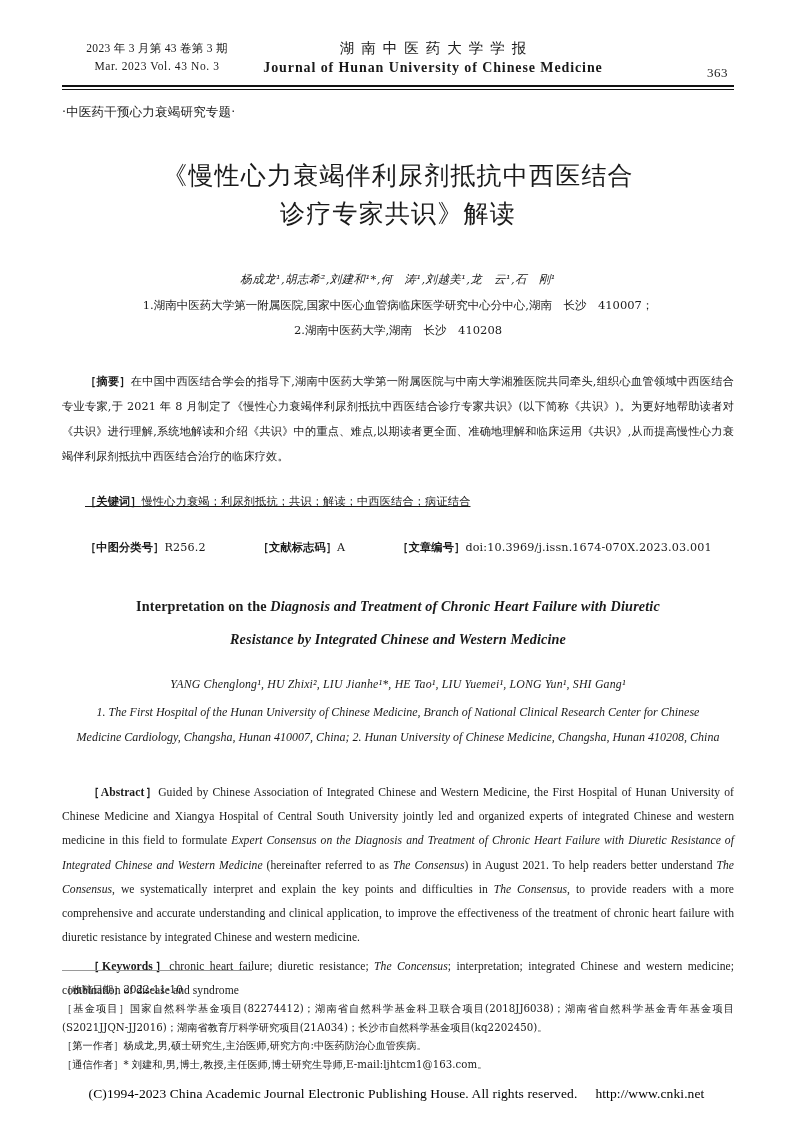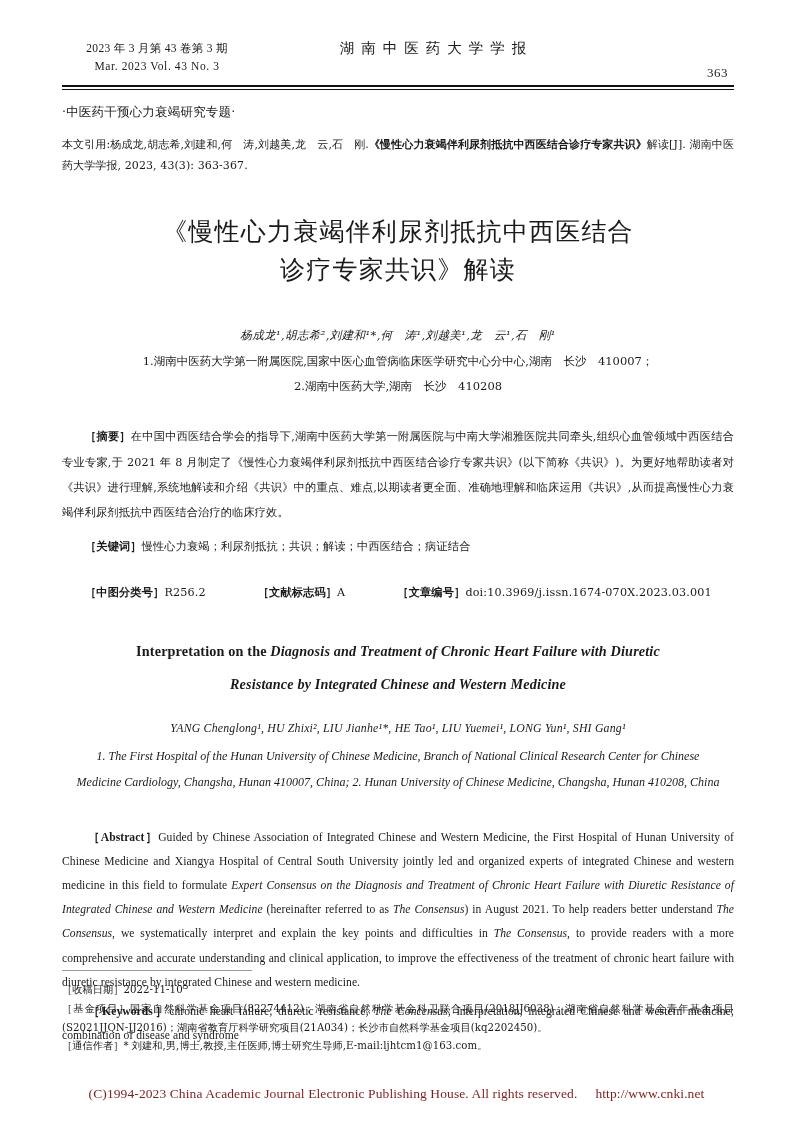--- a/index.html
+++ b/index.html
@@ -131,21 +131,21 @@
     font-family: "DejaVu Serif", serif;
   }
   .abs-cn .lead { margin-left: 23px; }
   .kw-cn, .class-cn {
     font-size: 11.2px;
     line-height: 2.25;
     margin-left: 23px;
     font-family: "DejaVu Serif", serif;
     letter-spacing: 0.15px;
   }
-  .kw-cn { margin-top: 9px; }
+  .kw-cn { margin-top: 20px; text-decoration: underline; }
   .class-cn { margin-top: 20px; }
   .class-cn .seg2 { margin-left: 52px; }
   .class-cn .seg3 { margin-left: 52px; }
   .lbl { font-weight: bold; }
 
   
   .title-en {
     margin-top: 30px;
     text-align: center;
     font-size: 14.2px;
@@ -215,51 +215,49 @@
   }
 
   
   .cnki {
     position: absolute;
     left: 0;
     top: 1078px;
     width: 793px;
     text-align: center;
     font-size: 13.5px;
-    color: #7f1d1d;
+    color: #000000;
     letter-spacing: 0.1px;
   }
   .cnki .url { margin-left: 18px; }
 </style>
 </head>
 <body>
 
 <div class="page">
   <div class="content">
 
     <div class="runhead">
       <div class="rh-left">
         <div class="l1">2023 年 3 月第 43 卷第 3 期</div>
         <div class="l2">Mar. 2023  Vol. 43  No. 3</div>
       </div>
       <div class="rh-center">
         <div class="rh-cn">湖南中医药大学学报</div>
+        <div class="rh-en">Journal of Hunan University of Chinese Medicine</div>
       </div>
       <div class="rh-right">363</div>
     </div>
     <div class="rules">
       <div class="rule-thick"></div>
       <div class="rule-thin"></div>
     </div>
 
     <div class="topic">·中医药干预心力衰竭研究专题·</div>
 
-    <div class="citation">
-      <span>本文引用:杨成龙,胡志希,刘建和,何　涛,刘越美,龙　云,石　刚.</span><span class="bookref">《慢性心力衰竭伴利尿剂抵抗中西医结合诊疗专家共识》</span><span>解读[J]. 湖南中医药大学学报, 2023, 43(3): 363-367.</span>
-    </div>
 
     <div class="title-cn">
       <div>《慢性心力衰竭伴利尿剂抵抗中西医结合</div>
       <div>诊疗专家共识》解读</div>
     </div>
 
     <div class="authors-cn">杨成龙¹,胡志希²,刘建和¹*,何　涛¹,刘越美¹,龙　云¹,石　刚¹</div>
     <div class="affil-cn">
       <div>1.湖南中医药大学第一附属医院,国家中医心血管病临床医学研究中心分中心,湖南　长沙　410007；</div>
       <div>2.湖南中医药大学,湖南　长沙　410208</div>
@@ -288,19 +286,20 @@
     </div>
     <div class="kw-en">
       <span class="lead lbl">［Keywords］</span><span>chronic heart failure; diuretic resistance; </span><i>The Concensus</i><span>; interpretation; integrated Chinese and western medicine; combination of disease and syndrome</span>
     </div>
   </div>
 
   <div class="foot">
     <div class="foot-rule"></div>
     <div class="foot-line">［收稿日期］2022-11-10</div>
     <div class="foot-line">［基金项目］国家自然科学基金项目(82274412)；湖南省自然科学基金科卫联合项目(2018JJ6038)；湖南省自然科学基金青年基金项目(S2021JJQN-JJ2016)；湖南省教育厅科学研究项目(21A034)；长沙市自然科学基金项目(kq2202450)。</div>
+    <div class="foot-line">［第一作者］杨成龙,男,硕士研究生,主治医师,研究方向:中医药防治心血管疾病。</div>
     <div class="foot-line">［通信作者］* 刘建和,男,博士,教授,主任医师,博士研究生导师,E-mail:ljhtcm1@163.com。</div>
   </div>
 
   <div class="cnki">
     <span>(C)1994-2023 China Academic Journal Electronic Publishing House. All rights reserved.</span><span class="url">http://www.cnki.net</span>
   </div>
 </div>
 
 </body></html>

